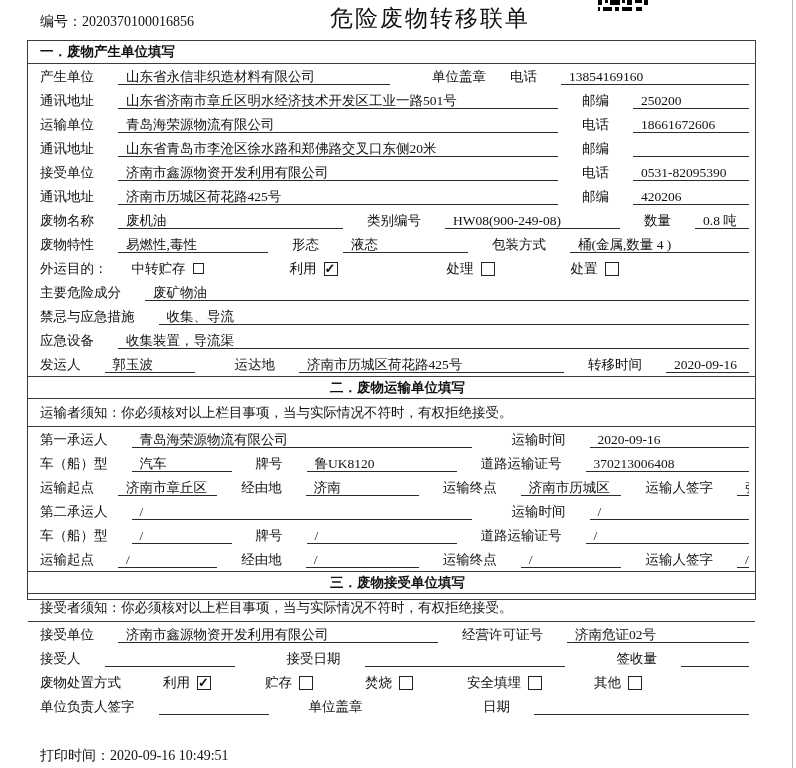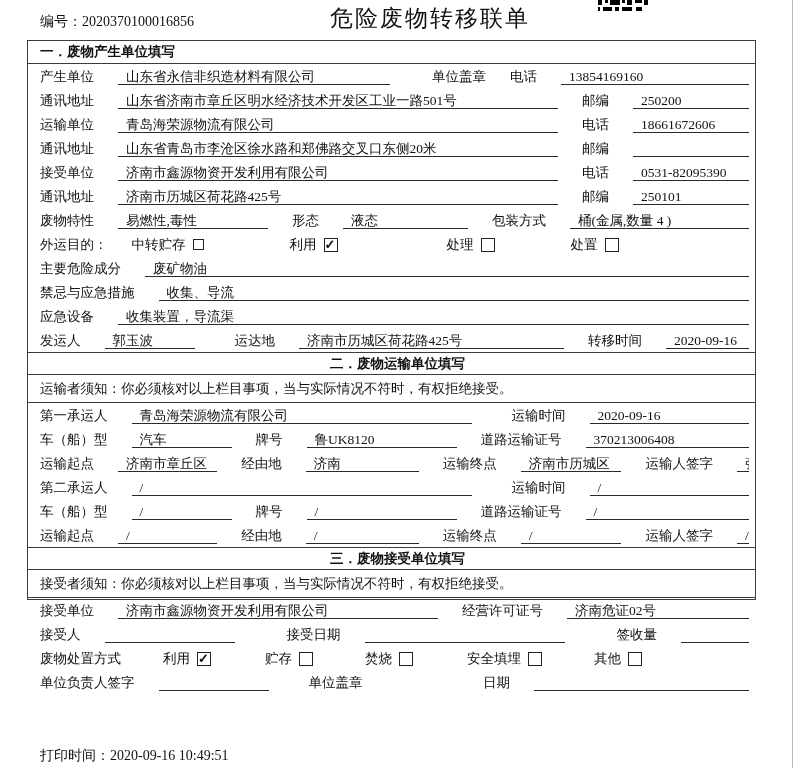--- a/index.html
+++ b/index.html
@@ -99,23 +99,31 @@
     <span class="lbl">接受单位</span>
     <span class="u w440">济南市鑫源物资开发利用有限公司</span>
     <span class="lbl">电话</span>
     <span class="u uf">0531-82095390</span>
   </div>
 
   <div class="row">
     <span class="lbl">通讯地址</span>
     <span class="u w440">济南市历城区荷花路425号</span>
     <span class="lbl">邮编</span>
-    <span class="u uf">250101</span>
-  </div>
-
+    <span class="u uf">420206</span>
+  </div>
+
+  <div class="row">
+    <span class="lbl">废物名称</span>
+    <span class="u w225">废机油</span>
+    <span class="lbl">类别编号</span>
+    <span class="u w175">HW08(900-249-08)</span>
+    <span class="lbl">数量</span>
+    <span class="u uf">0.8 吨</span>
+  </div>
 
   <div class="row">
     <span class="lbl">废物特性</span>
     <span class="u w150">易燃性,毒性</span>
     <span class="lbl">形态</span>
     <span class="u w125">液态</span>
     <span class="lbl">包装方式</span>
     <span class="u uf">桶(金属,数量 4 )</span>
   </div>
 

